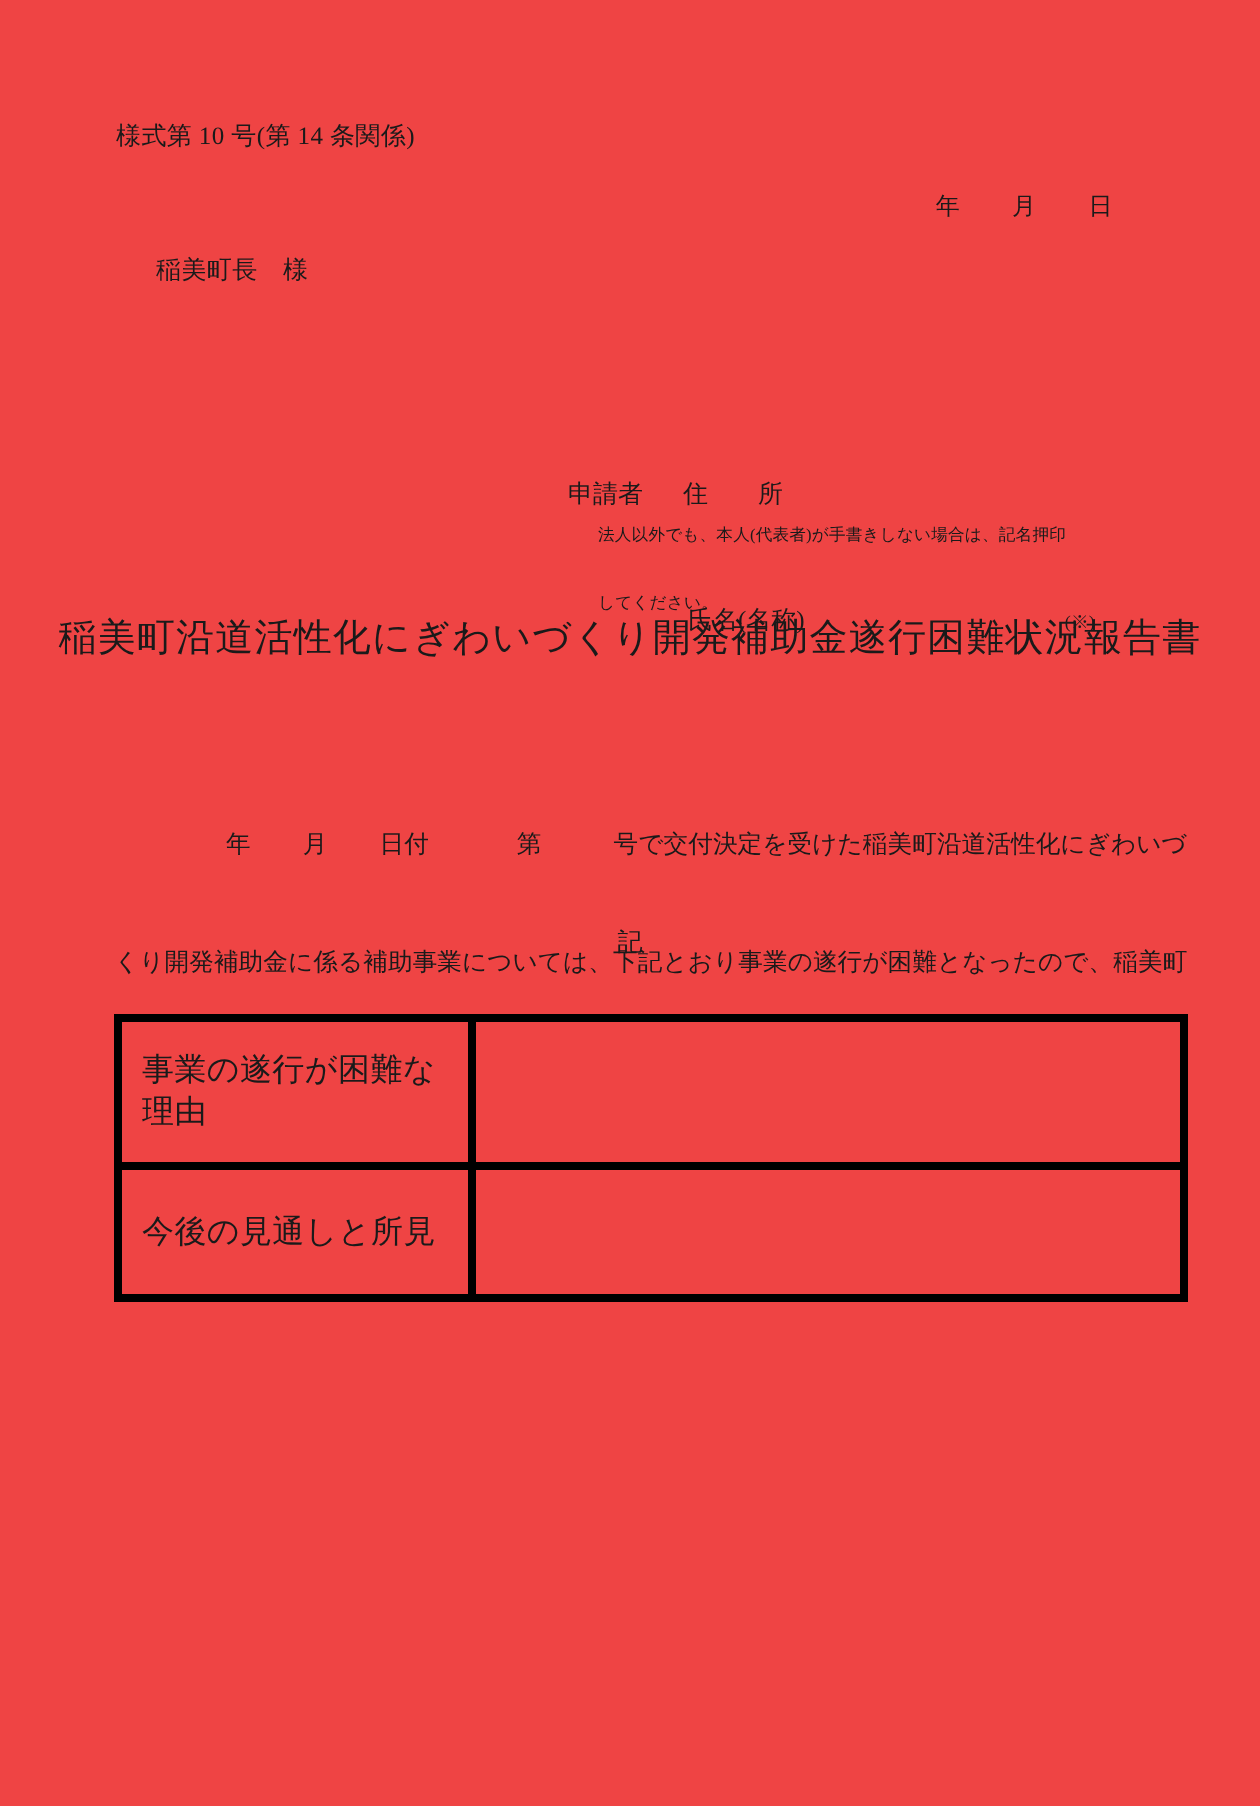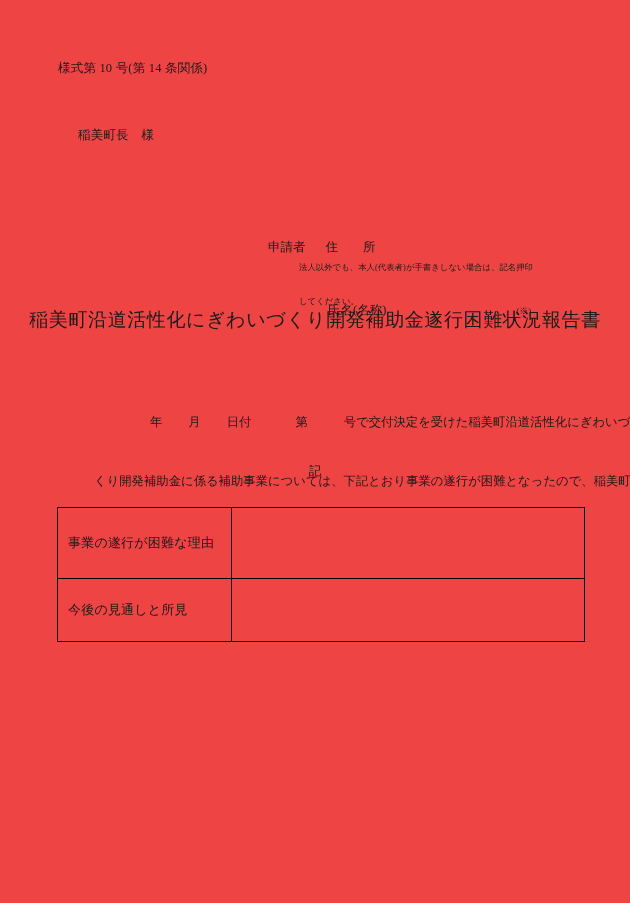--- a/index.html
+++ b/index.html
@@ -44,21 +44,21 @@
     font-size: 12.5px;
     letter-spacing: 0.2px;
   }
 
   
   .applicant {
     left: 268px; top: 195px;
     font-size: 12.5px;
     line-height: 21px;
   }
-  .applicant .row { position: relative; white-space: pre; }
+  .applicant .row { position: relative; white-space: pre; margin-left: 16px; }
   .applicant .mark {
     position: absolute;
     left: 268px;
     font-size: 9px;
   }
 
   .note {
     left: 290px; top: 240px;
     font-size: 8.3px;
     line-height: 11.2px;
@@ -78,21 +78,21 @@
   }
 
   
   .body-para {
     left: 57px; top: 374px;
     width: 518px;
     font-size: 12.3px;
     line-height: 19.6px;
     letter-spacing: 0.05px;
   }
-  .body-para .ln { white-space: pre; display: block; margin-left: 37px; }
+  .body-para .ln { white-space: pre; display: block; }
   .body-para .lead { display: inline-block; width: 56px; }
   .body-para .g1 { display: inline-block; width: 26px; }
   .body-para .g2 { display: inline-block; width: 44px; }
   .body-para .g3 { display: inline-block; width: 36px; }
 
   
   .ki {
     left: 0; right: 0; top: 465px;
     width: 630px;
     text-align: center;
@@ -101,38 +101,41 @@
 
   
   .report-table {
     position: absolute;
     left: 57px; top: 507px;
     width: 516px;
     border-collapse: collapse;
     table-layout: fixed;
   }
   .report-table td {
-    border: 1px solid #000000;
+    border: 4px solid #000000;
     padding: 0 0 0 10px;
     vertical-align: middle;
-    font-size: 13px;
+    font-size: 16px;
     letter-spacing: 0.2px;
   }
   .report-table .label-cell { width: 163px; height: 70px; }
   .report-table .entry-cell { width: 352px; padding: 0; }
   .report-table tr.row-2 .label-cell,
   .report-table tr.row-2 .entry-cell { height: 62px; }
 </style>
 </head>
 <body>
 
 <div class="page">
 
   <div class="t form-no">様式第 10 号(第 14 条関係)</div>
 
+  <div class="t date-line">
+    <span>年</span><span class="sp"></span><span>月</span><span class="sp"></span><span>日</span>
+  </div>
 
   <div class="t addressee">稲美町長　様</div>
 
   <div class="t applicant">
     <div class="row"><span>申請者</span><span style="display:inline-block;width:20px"></span><span>住　　所</span></div>
     <div class="row"><span style="display:inline-block;width:60px"></span><span>氏名(名称)</span><span style="display:inline-block;width:130px"></span><span class="mark" style="position:static">(※)</span></div>
   </div>
 
   <div class="t note">
     <div class="ln ind">法人以外でも、本人(代表者)が手書きしない場合は、記名押印</div>

